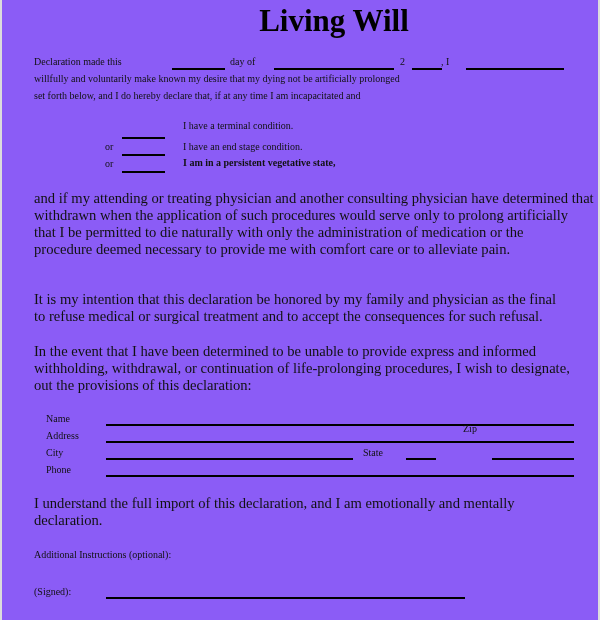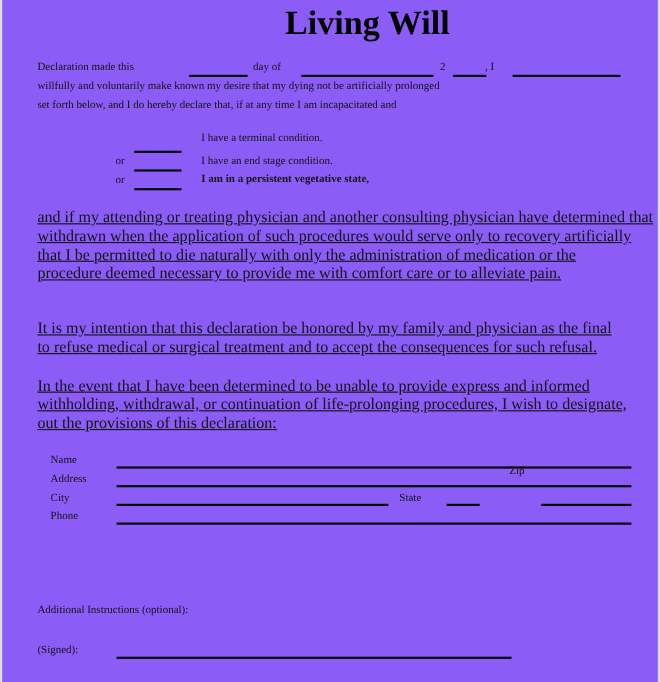--- a/index.html
+++ b/index.html
@@ -14,21 +14,21 @@
       left: 0; width: 596px;
     }
     .title {
       position: absolute; left: 0; width: 664px; top: 3px; text-align: center;
       font-family: "Liberation Serif", serif; font-weight: bold; font-size: 31px; color: #000;
     }
     .blank {
       position: absolute; height: 0; border-bottom: 2px solid #000;
     }
     .para { position: absolute; left: 32px; font-size: 14.6px; line-height: 17px; white-space: nowrap; }
-    .para div { height: 17px; text-decoration: underline; }
+    .para div { height: 17px; }
     .lbl { position: absolute; font-size: 10px; line-height: 17px; white-space: nowrap; }
   </style>
 </head>
 <body>
 
 <div class="page">
 
   <div class="title">Living Will</div>
 
   <div class="lbl" style="left:32px; top:53px;">Declaration made this</div>
@@ -49,21 +49,21 @@
   <div class="lbl" style="left:103px; top:138px;">or</div>
   <div class="blank" style="left:120px; top:154px; width:43px;"></div>
   <div class="lbl" style="left:181px; top:138px;">I have an end stage condition.</div>
 
   <div class="lbl" style="left:103px; top:155px;">or</div>
   <div class="blank" style="left:120px; top:171px; width:43px;"></div>
   <div class="lbl" style="left:181px; top:154px;font-weight:bold;">I am in a persistent vegetative state,</div>
 
   <div class="para" style="top:190px;">
     <div>and if my attending or treating physician and another consulting physician have determined that</div>
-    <div>withdrawn when the application of such procedures would serve only to recovery artificially</div>
+    <div>withdrawn when the application of such procedures would serve only to prolong artificially</div>
     <div>that I be permitted to die naturally with only the administration of medication or the</div>
     <div>procedure deemed necessary to provide me with comfort care or to alleviate pain.</div>
   </div>
 
   <div class="para" style="top:343px;">
     <div>In the event that I have been determined to be unable to provide express and informed</div>
     <div>withholding, withdrawal, or continuation of life-prolonging procedures, I wish to designate,</div>
     <div>out the provisions of this declaration:</div>
   </div>
 
@@ -81,19 +81,23 @@
   <div class="lbl" style="left:44px; top:444px;">City</div>
   <div class="blank" style="left:104px; top:458px; width:247px;"></div>
   <div class="lbl" style="left:361px; top:444px;">State</div>
   <div class="blank" style="left:404px; top:458px; width:30px;"></div>
   <div class="lbl" style="left:461px; top:420px;">Zip</div>
   <div class="blank" style="left:490px; top:458px; width:82px;"></div>
 
   <div class="lbl" style="left:44px; top:461px;">Phone</div>
   <div class="blank" style="left:104px; top:475px; width:468px;"></div>
 
+  <div class="para" style="top:495px;">
+    <div>I understand the full import of this declaration, and I am emotionally and mentally</div>
+    <div>declaration.</div>
+  </div>
 
   <div class="lbl" style="left:32px; top:546px;">Additional Instructions (optional):</div>
 
   <div class="lbl" style="left:32px; top:583px;">(Signed):</div>
   <div class="blank" style="left:104px; top:597px; width:359px;"></div>
 
 </div>
 
 </body></html>

